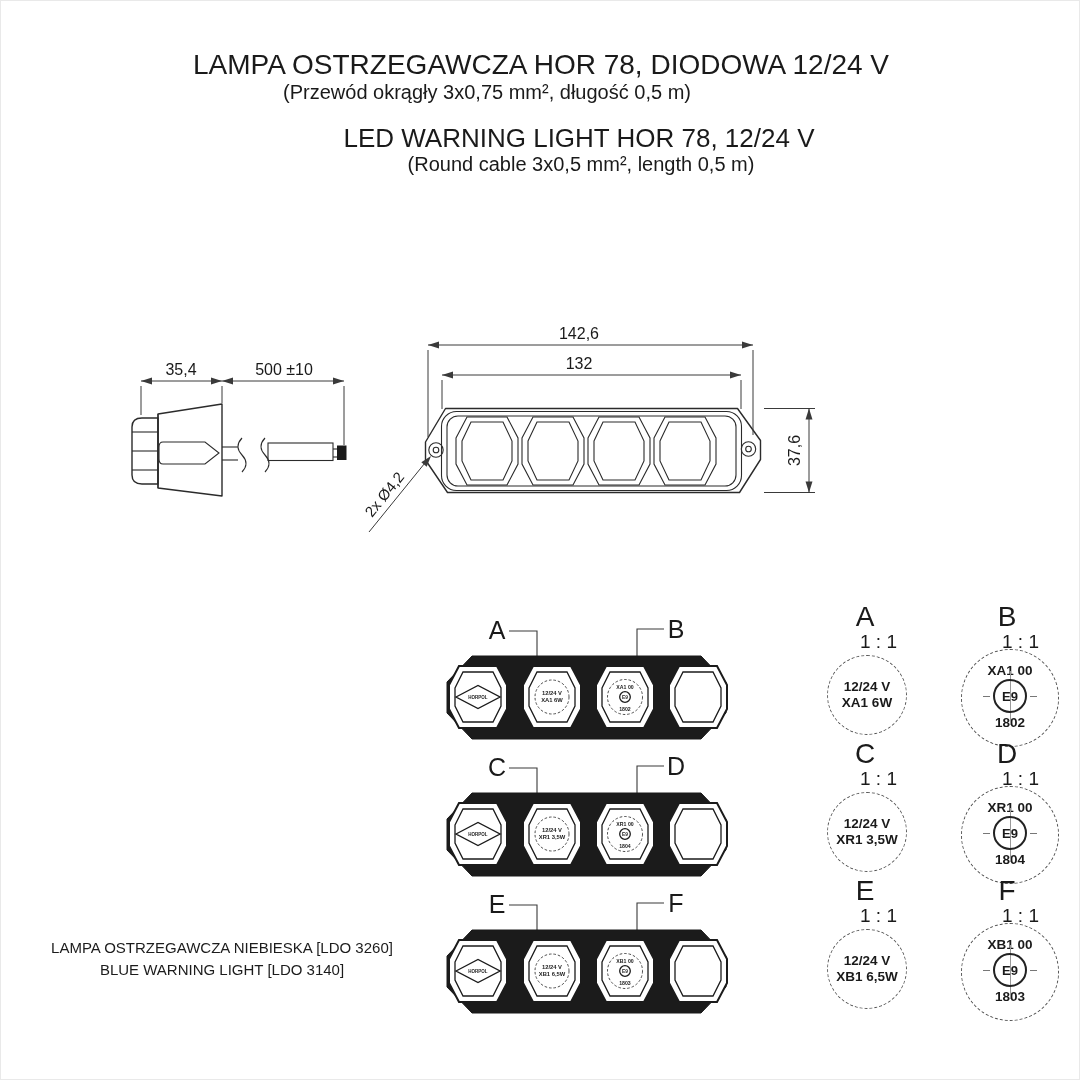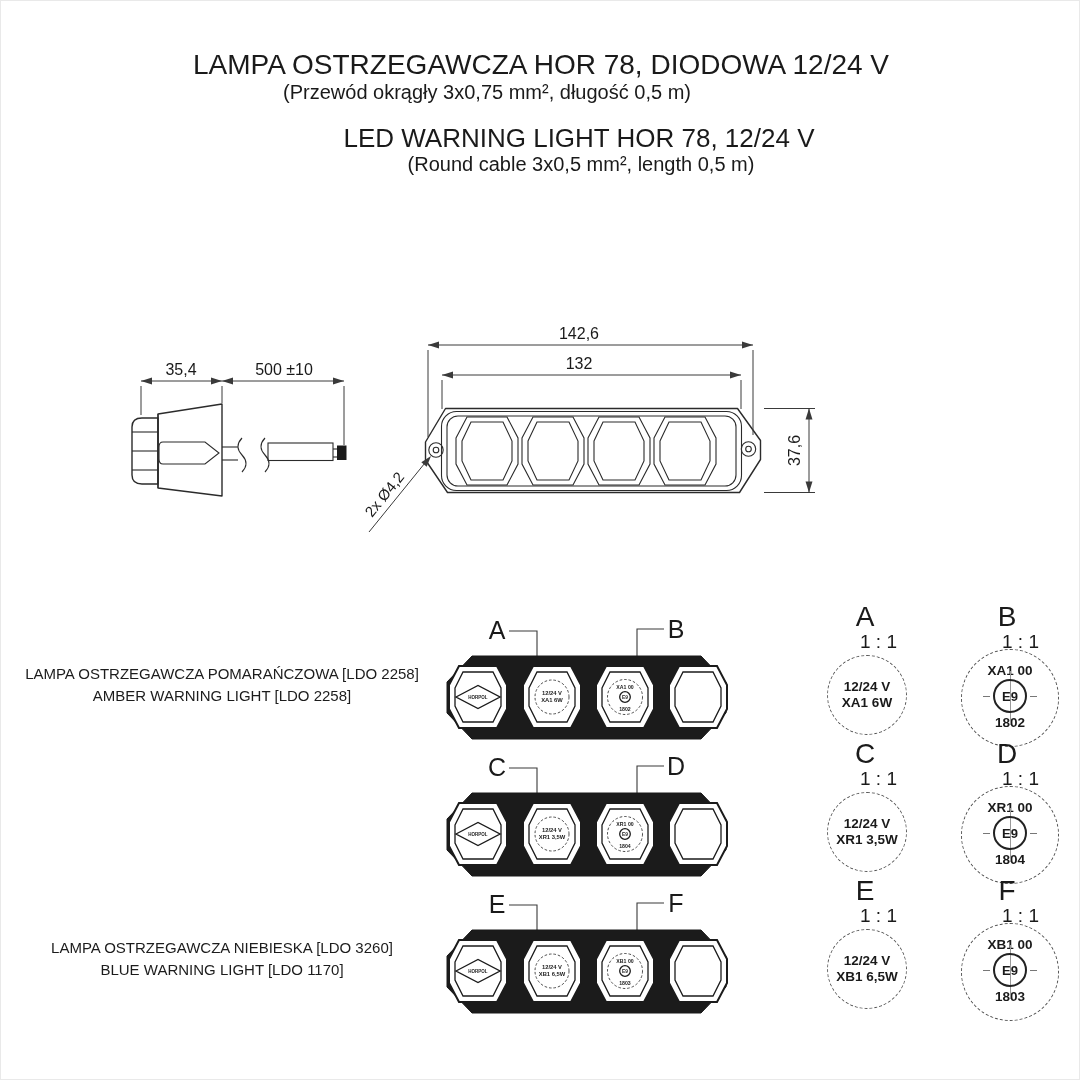--- a/index.html
+++ b/index.html
@@ -151,24 +151,20 @@
 
       <g>
         <line class="ln" x1="368" y1="531" x2="428" y2="457"></line>
         <polygon class="ar" points="430,455 425.7,465.7 420.3,461.3"></polygon>
         <text transform="translate(371,517) rotate(-51)" font-size="15" text-anchor="start">2x Ø4,2</text>
       </g>
     </g>
   </svg>
 
   <section class="variant v1">
-    <div class="vlabel">
-      <div>LAMPA OSTRZEGAWCZA POMARAŃCZOWA [LDO 2258]</div>
-      <div>AMBER WARNING LIGHT [LDO 2258]</div>
-    </div>
     <svg class="lamp-svg" viewBox="0 0 302 135">
       <text class="clt" x="55" y="30">A</text>
       <polyline class="cl" points="67,22 95,22 95,71"></polyline>
       <text class="clt" x="234" y="29">B</text>
       <polyline class="cl" points="195,71 195,20 222,20"></polyline>
       <path class="lb" d="M5,73 L30,47 H259 L284,73 V104 L259,130 H30 L5,104 Z"></path>
       <polygon class="lo" points="7,76 17,57 55,57 65,76 65,100 55,119 17,119 7,100"></polygon>
       <polygon class="li" points="13,79 21,63 51,63 59,79 59,97 51,113 21,113 13,97"></polygon>
       <polygon class="lo" points="81,76 91,57 129,57 139,76 139,100 129,119 91,119 81,100"></polygon>
       <polygon class="li" points="87,79 95,63 125,63 133,79 133,97 125,113 95,113 87,97"></polygon>
@@ -249,21 +245,21 @@
       <div class="bvline"></div>
       <div class="btop">XR1 00</div>
       <div class="emark">E9</div>
       <div class="bnum">1804</div>
     </div>
   </section>
 
   <section class="variant v3">
     <div class="vlabel">
       <div>LAMPA OSTRZEGAWCZA NIEBIESKA [LDO 3260]</div>
-      <div>BLUE WARNING LIGHT [LDO 1170]</div>
+      <div>BLUE WARNING LIGHT [LDO 3140]</div>
     </div>
     <svg class="lamp-svg" viewBox="0 0 302 135">
       <text class="clt" x="55" y="30">E</text>
       <polyline class="cl" points="67,22 95,22 95,71"></polyline>
       <text class="clt" x="234" y="29">F</text>
       <polyline class="cl" points="195,71 195,20 222,20"></polyline>
       <path class="lb" d="M5,73 L30,47 H259 L284,73 V104 L259,130 H30 L5,104 Z"></path>
       <polygon class="lo" points="7,76 17,57 55,57 65,76 65,100 55,119 17,119 7,100"></polygon>
       <polygon class="li" points="13,79 21,63 51,63 59,79 59,97 51,113 21,113 13,97"></polygon>
       <polygon class="lo" points="81,76 91,57 129,57 139,76 139,100 129,119 91,119 81,100"></polygon>

